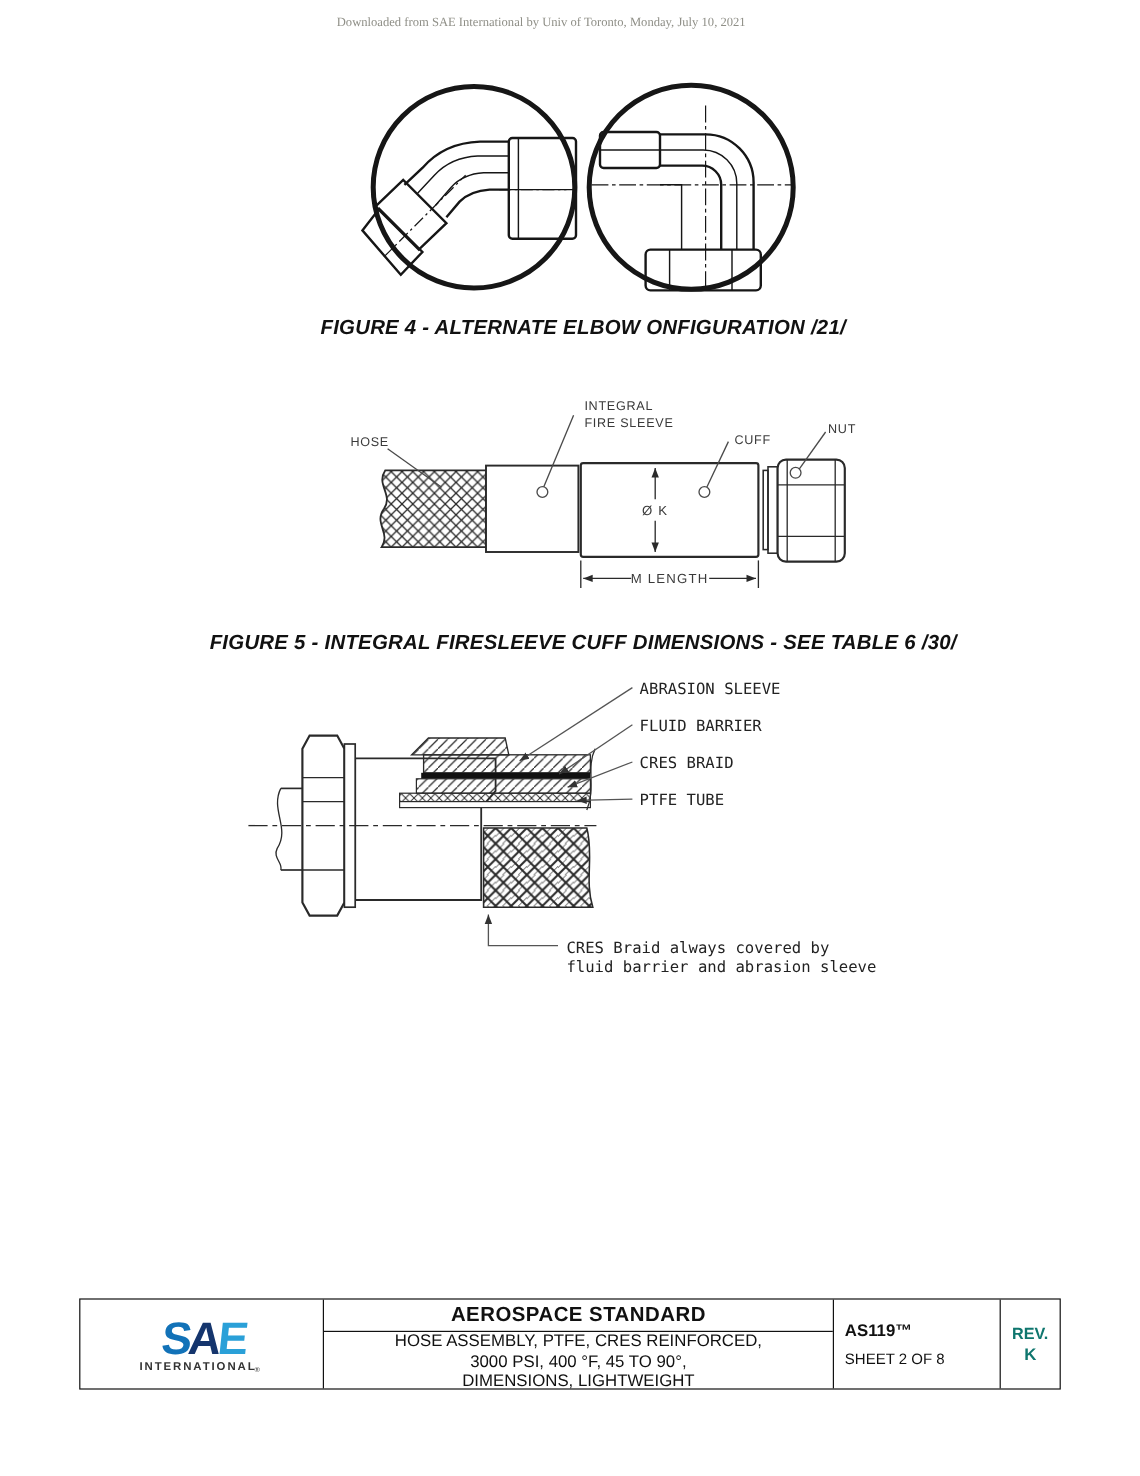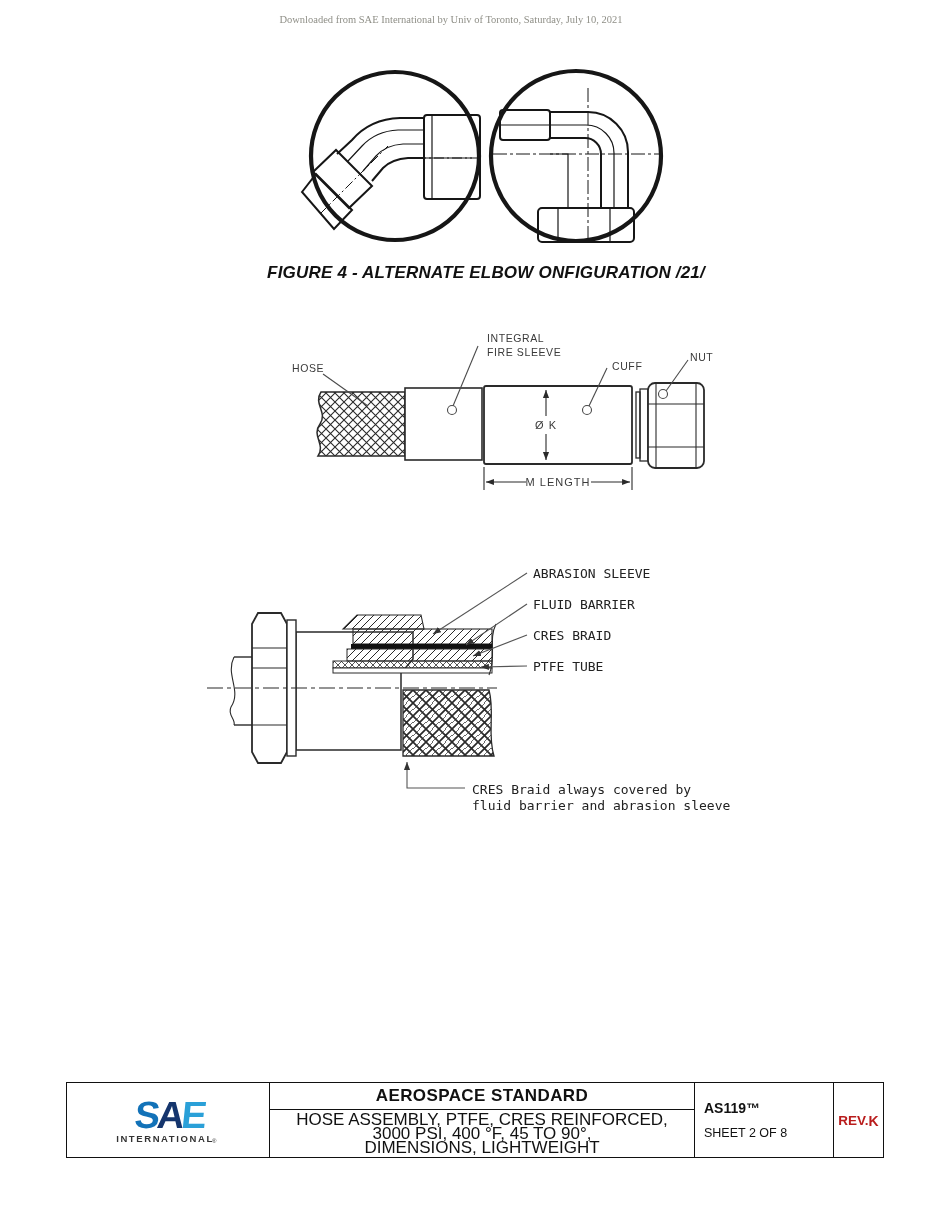--- a/index.html
+++ b/index.html
@@ -31,36 +31,36 @@
   }
   .tb-cell{box-sizing:border-box;}
   .tb-logo{width:203px;border-right:1.6px solid #111;display:flex;align-items:center;justify-content:center;}
   .tb-center{flex:1;display:flex;flex-direction:column;border-right:1.6px solid #111;}
   .tb-center .tb-heading{
     height:26px;display:flex;align-items:center;justify-content:center;
     font-size:17px;font-weight:bold;letter-spacing:0.4px;color:#111;
   }
   .tb-center .tb-sub{
     flex:1;border-top:1.6px solid #111;display:flex;flex-direction:column;
-    align-items:center;justify-content:center;font-size:17px;color:#111;line-height:14px;
+    align-items:center;justify-content:space-between;font-size:14px;color:#111;line-height:14px;
   }
   .tb-doc{width:139px;border-right:1.6px solid #111;display:flex;flex-direction:column;justify-content:center;padding-left:9px;}
   .tb-doc .docnum{font-size:14px;font-weight:bold;color:#111;}
   .tb-doc .sheet{font-size:12.5px;color:#111;margin-top:10px;}
-  .tb-rev{flex:0 0 49px;display:flex;flex-direction:row;align-items:center;justify-content:center;color:#b91c1c;}
+  .tb-rev{flex:0 0 49px;display:flex;flex-direction:column;align-items:center;justify-content:center;color:#0f766e;}
   .tb-rev .revlbl{font-size:13.5px;font-weight:bold;}
   .tb-rev .revval{font-size:14px;font-weight:bold;margin-top:1px;}
 </style>
 </head>
 <body>
 
 <div class="page">
 
   <div class="watermark">
-    <span>Downloaded from SAE International by Univ of Toronto, Saturday, July 10, 2021</span>
+    <span>Downloaded from SAE International by Univ of Toronto, Monday, July 10, 2021</span>
   </div>
 
   <svg style="position:absolute;left:300px;top:62px;" width="370" height="190" viewBox="0 0 370 190">
     <g fill="none" stroke="#161616">
 
       <circle cx="95" cy="94" r="84" stroke-width="4.2"></circle>
       <g stroke-width="2">
         <rect x="124" y="53" width="56" height="84" rx="3"></rect>
         <line x1="132" y1="53" x2="132" y2="137" stroke-width="1.2"></line>
         <line x1="124" y1="96" x2="180" y2="96" stroke-width="1.2"></line>
@@ -143,20 +143,21 @@
 
     <text class="cadlabel" x="2" y="42">HOSE</text>
     <text class="cadlabel" x="197" y="12">INTEGRAL</text>
     <text class="cadlabel" x="197" y="26">FIRE SLEEVE</text>
     <text class="cadlabel" x="322" y="40">CUFF</text>
     <text class="cadlabel" x="400" y="31">NUT</text>
     <text class="dimlabel" x="256" y="99" text-anchor="middle">Ø K</text>
     <text class="dimlabel" x="268" y="156" text-anchor="middle">M LENGTH</text>
   </svg>
 
+  <div class="fig-caption" id="cap5">FIGURE 5 - INTEGRAL FIRESLEEVE CUFF DIMENSIONS - SEE TABLE 6 /30/</div>
 
   <svg style="position:absolute;left:205px;top:560px;" width="545" height="260" viewBox="0 0 545 260">
     <defs>
       <pattern id="hatch6" width="8" height="8" patternUnits="userSpaceOnUse">
         <path d="M-2,10 L10,-2" stroke="#2a2a2a" stroke-width="1" fill="none"></path>
       </pattern>
       <pattern id="xhatch6" width="7" height="7" patternUnits="userSpaceOnUse">
         <path d="M0,7 L7,0 M0,0 L7,7" stroke="#2a2a2a" stroke-width="0.8" fill="none"></path>
       </pattern>
       <pattern id="braid6" width="13" height="13" patternUnits="userSpaceOnUse">

